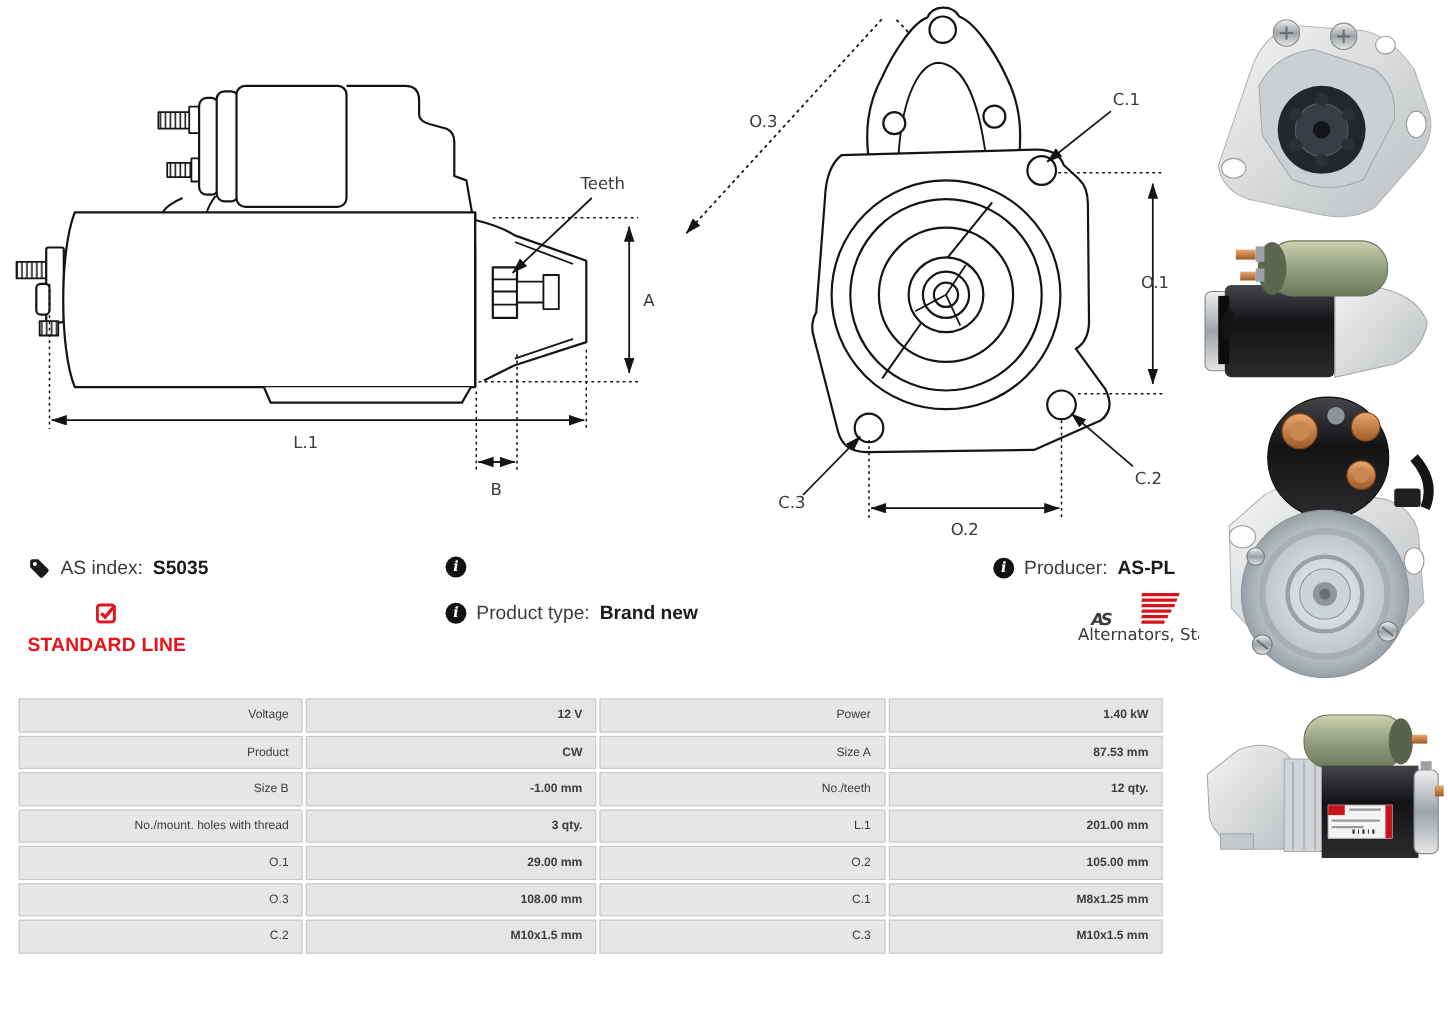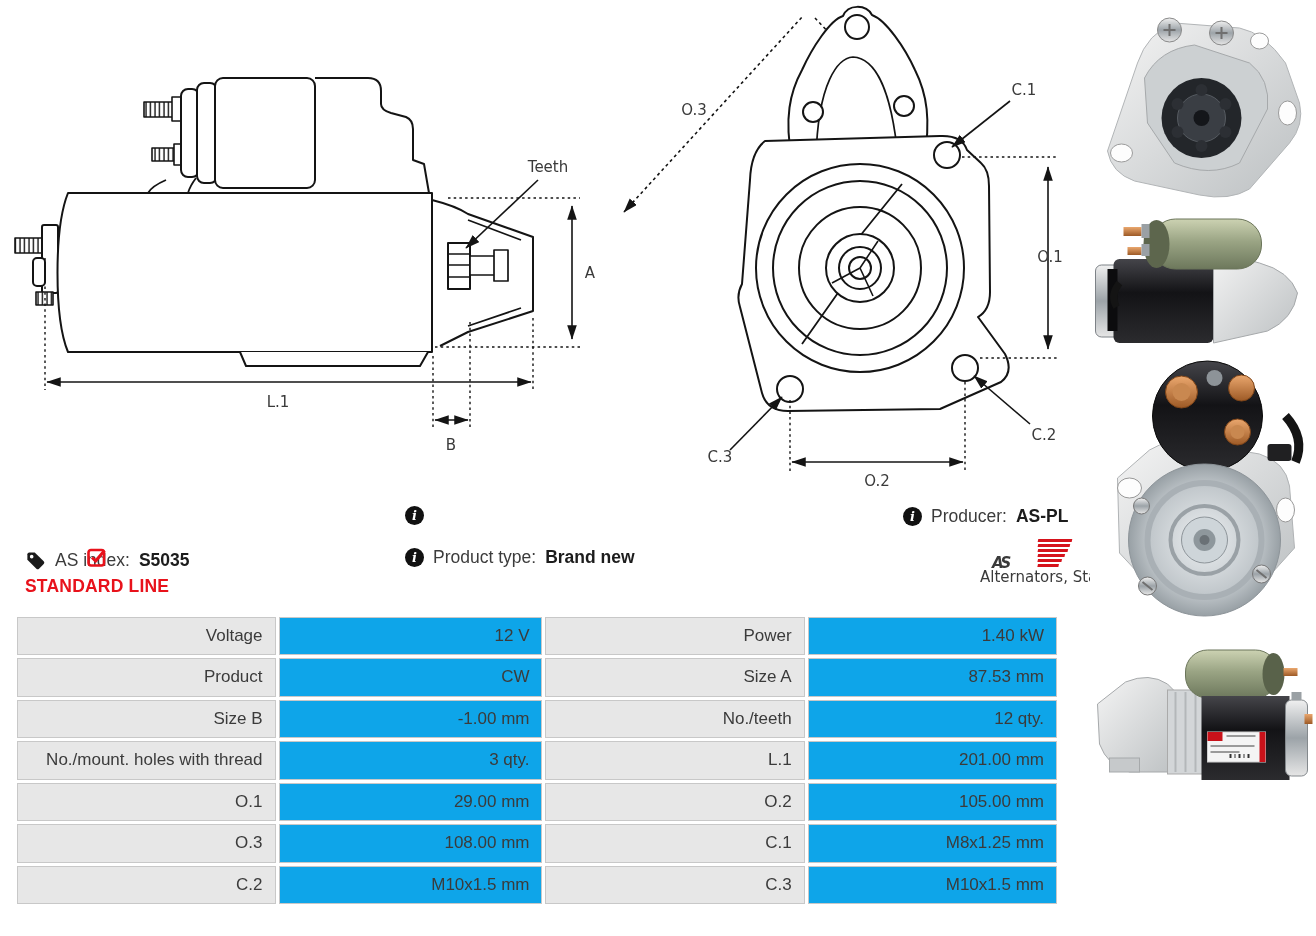--- a/index.html
+++ b/index.html
@@ -20,26 +20,26 @@
   .info-icon { display:inline-flex; width:19px; height:19px; border-radius:50%;
                background:#111; color:#fff; font-family:"DejaVu Serif", serif;
                font-weight:bold; font-style:italic; font-size:13px;
                align-items:center; justify-content:center; flex:0 0 auto; }
   .glyph-svg { display:block; }
 
   
   .as-logo { position:absolute; left:978px; top:531px; width:112px; height:56px; }
 
   
-  table.spec { position:absolute; left:14px; top:614px; width:1046px;
-               border-collapse:separate; border-spacing:3px; font-size:17px; color:#3b3b3b; }
+  table.spec { position:absolute; left:14px; top:632px; width:1046px;
+               border-collapse:separate; border-spacing:3px; font-size:11px; color:#3b3b3b; }
   table.spec td { border:1px solid #c8c8c8; padding:7px 12px; text-align:right;
                   vertical-align:top; line-height:1.32; }
   td.lbl { background:#e7e7e7; padding-left:46px; }
-  td.val { background:#0ea5e9; }
+  td.val { background:#e5e5e5;font-weight:bold; }
 
   
   .photo { position:absolute; left:1088px; width:228px; }
   .photo svg { display:block; width:100%; height:100%; }
 </style>
 </head>
 <body>
 
 <div class="page">
 
@@ -168,21 +168,21 @@
     <text x="267" y="486" text-anchor="middle" stroke="none">O.2</text>
 
     <text x="414" y="95" text-anchor="middle" stroke="none">C.1</text>
     <path d="M400,101 L342,147" stroke-width="1.6" marker-end="url(#arw)"></path>
     <text x="434" y="440" text-anchor="middle" stroke="none">C.2</text>
     <path d="M420,424 L364,376" stroke-width="1.6" marker-end="url(#arw)"></path>
     <text x="110" y="462" text-anchor="middle" stroke="none">C.3</text>
     <path d="M120,450 L172,397" stroke-width="1.6" marker-end="url(#arw)"></path>
   </svg>
 
-  <div class="info-item" style="left:25px; top:506px;margin-top:44px;">
+  <div class="info-item" style="left:25px; top:506px;">
     <svg class="glyph-svg" width="21" height="21" viewBox="0 0 22 22">
       <path d="M2.5,4.5 C2.5,3.4 3.4,2.5 4.5,2.5 L10.2,2.5 L19.6,11.9 C20.4,12.7 20.4,13.9 19.6,14.7 L14.7,19.6 C13.9,20.4 12.7,20.4 11.9,19.6 L2.5,10.2 Z" fill="#1a1a1a"></path>
       <circle cx="7" cy="7" r="1.9" fill="#fff"></circle>
     </svg>
     <span>AS index:</span>
     <b>S5035</b>
   </div>
 
   <div class="info-item" style="left:25px; top:547px;flex-direction:column;">
     <svg class="glyph-svg" width="20" height="20" viewBox="0 0 20 20">

